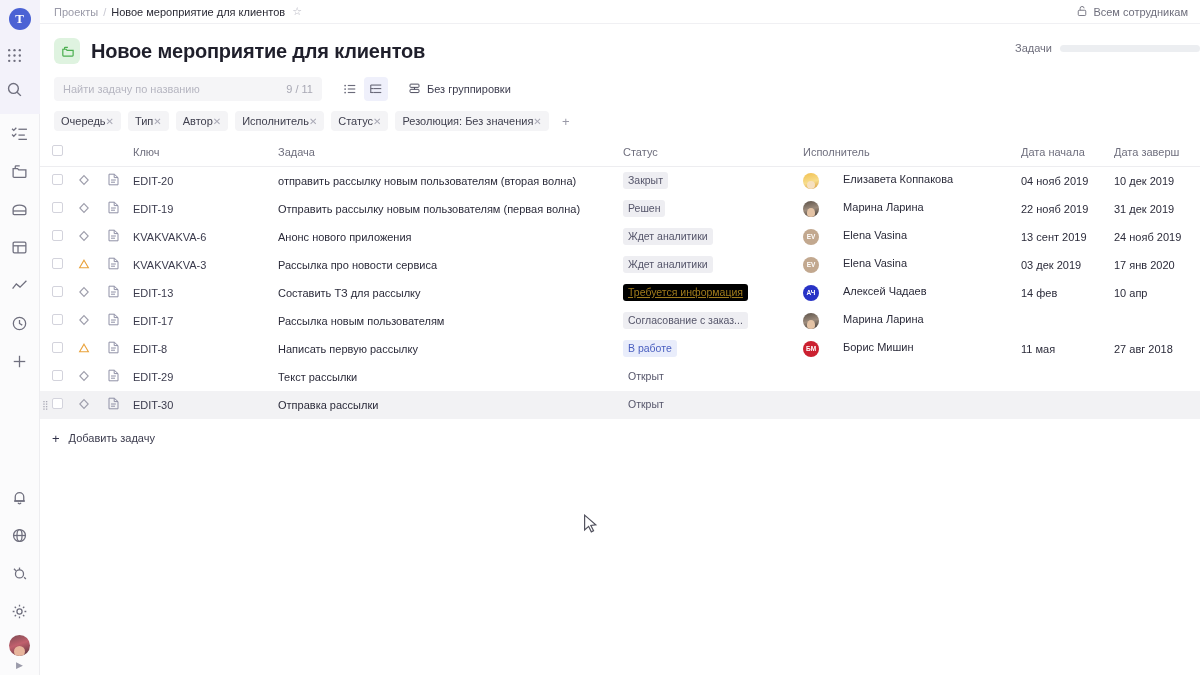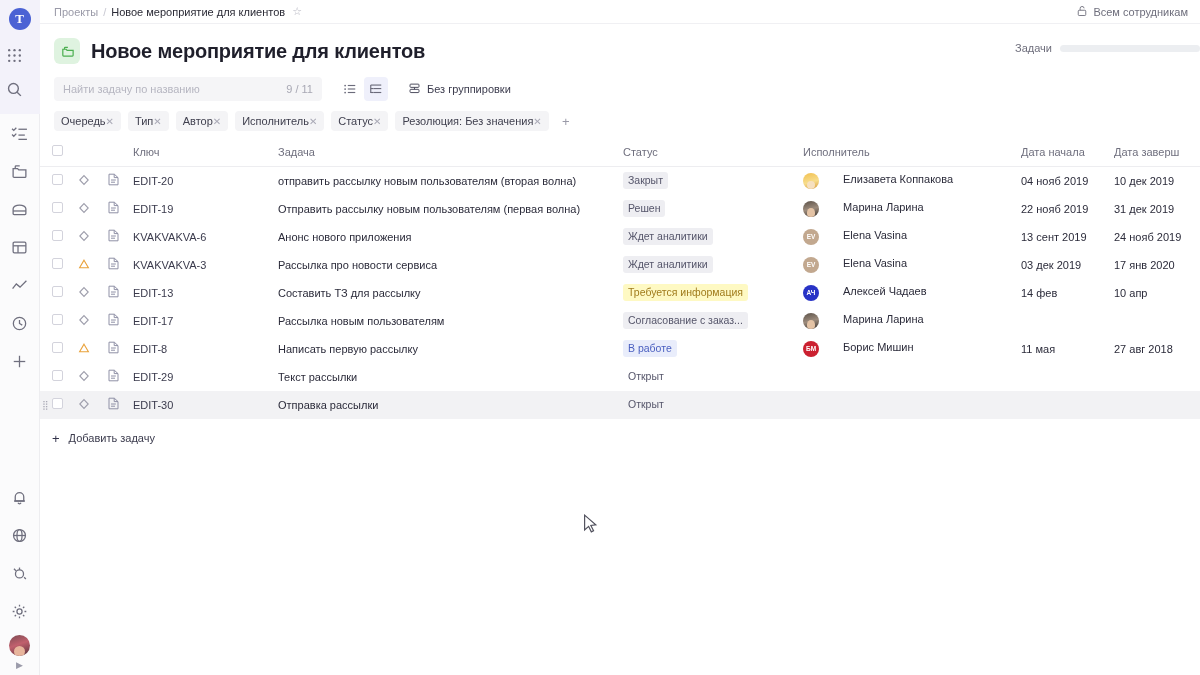--- a/index.html
+++ b/index.html
@@ -161,21 +161,21 @@
   .type-ico { display: inline-flex; color: #8f90a6; }
   .type-ico svg { width: 11px; height: 13px; }
   .key-text { color: #3a3a4c; }
   .task-text { color: #2b2b3a; }
 
   .badge {
     display: inline-block; padding: 2px 5px; border-radius: 3px;
     font-size: 10.5px; line-height: 13px; white-space: nowrap;
   }
   .b-grey   { background: #eeeef2; color: #55556a; }
-  .b-yellow { background: #fef9c3; color: #a07b1c; }
+  .b-yellow { background: #000000; color: #a07b1c; text-decoration: underline; }
   .b-blue   { background: #e9edfb; color: #4a5fc0; }
   .b-plain  { background: transparent; color: #55556a; }
 
   .assignee { display: flex; align-items: flex-start; gap: 24px; }
   .av {
     width: 16px; height: 16px; border-radius: 50%; flex: 0 0 16px;
     font-size: 6.5px; color: #fff; font-weight: bold;
     display: flex; align-items: center; justify-content: center;
     overflow: hidden; position: relative;
   }

